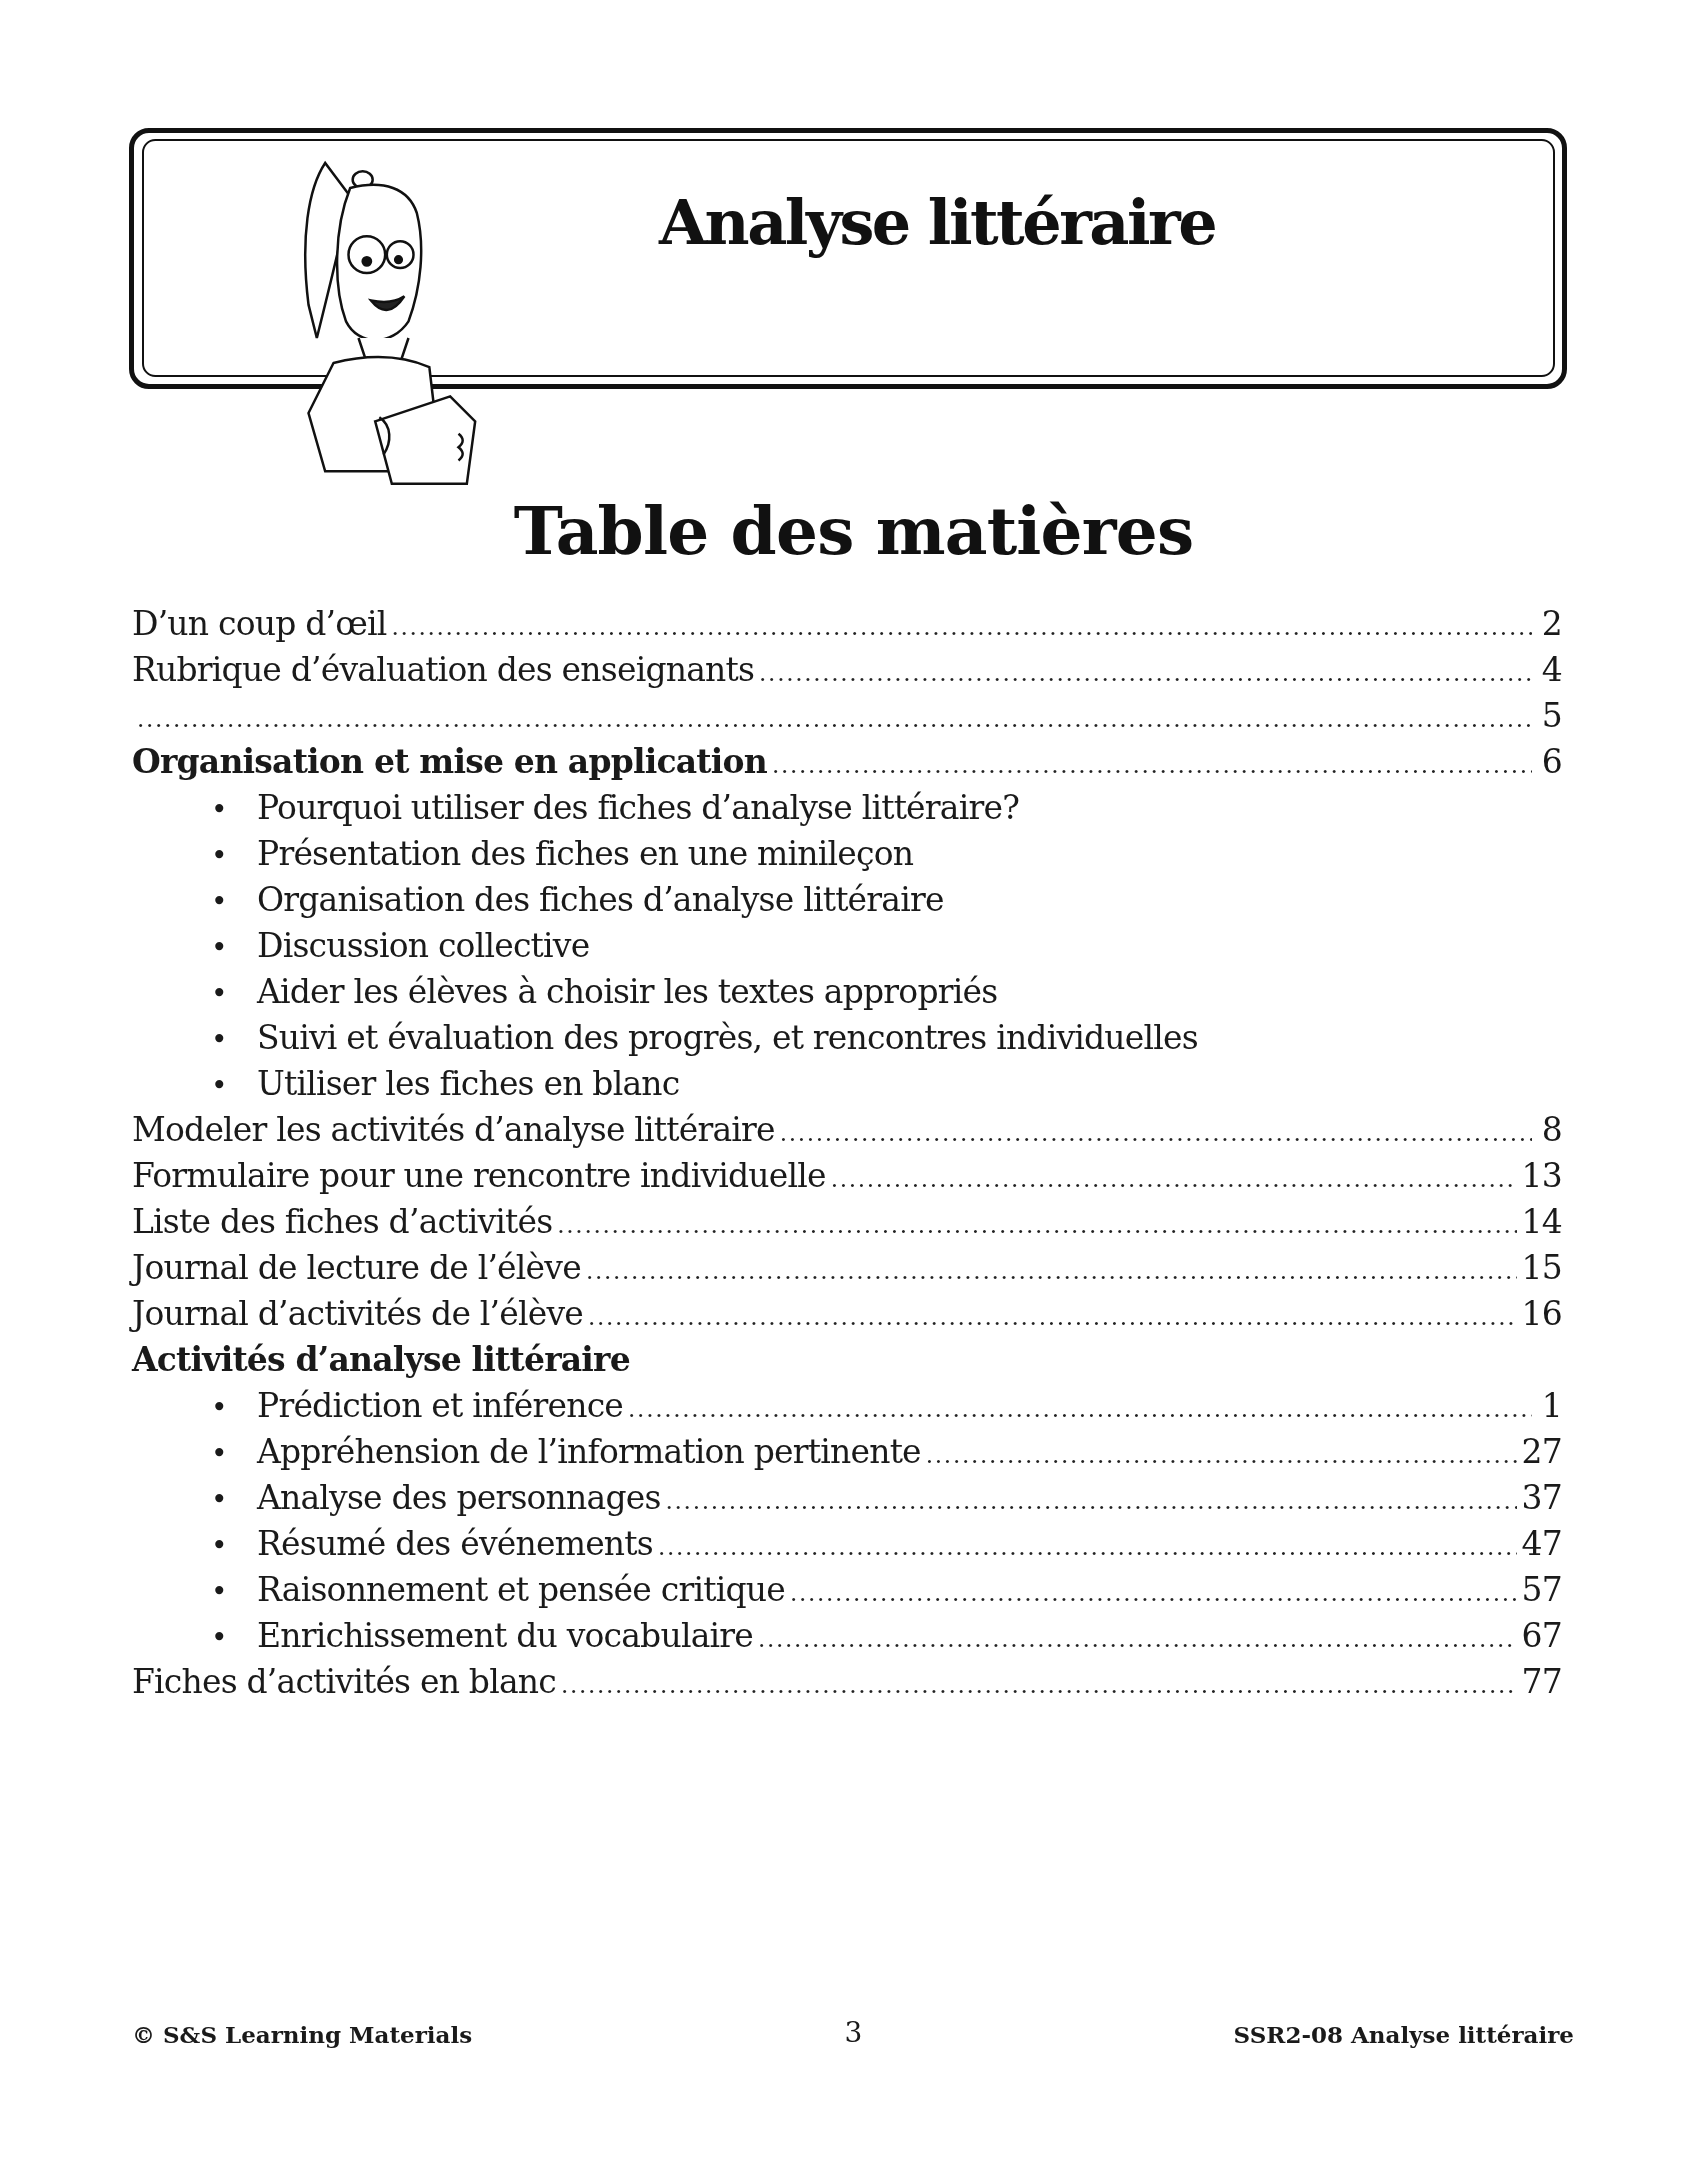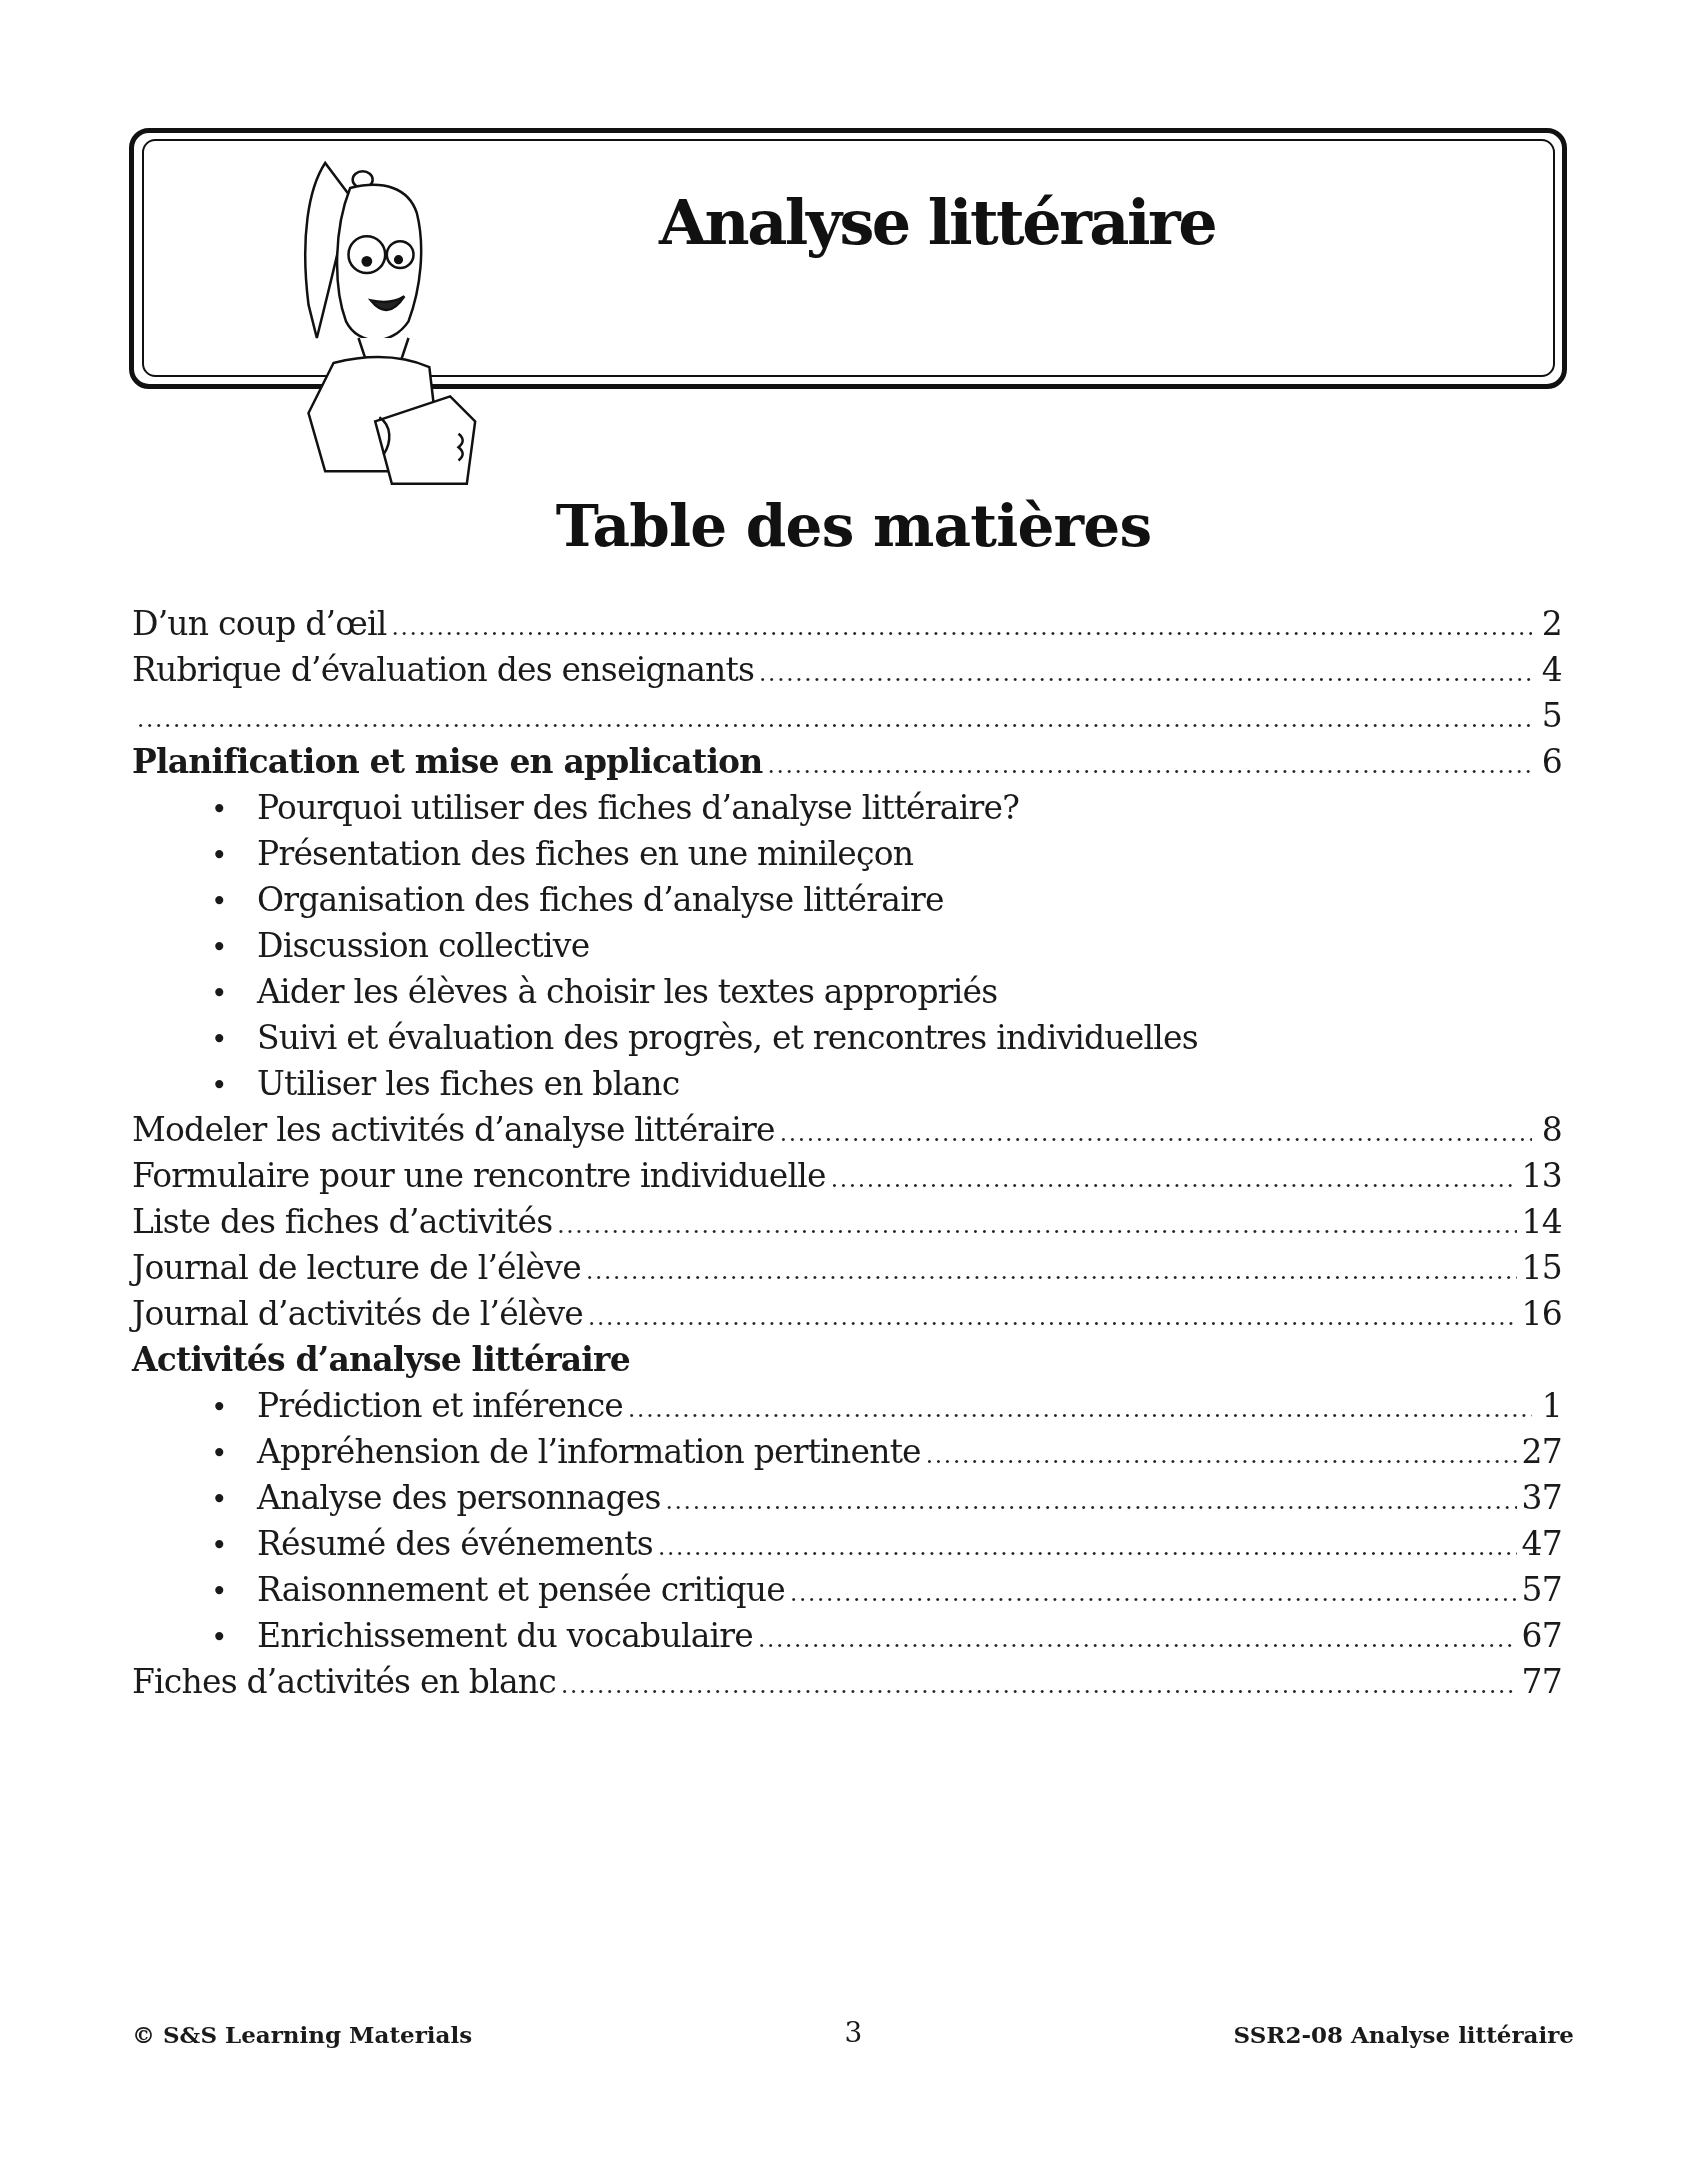--- a/index.html
+++ b/index.html
@@ -1,21 +1,21 @@
 <!DOCTYPE html>
 <html style="font-size:13.3px"><head>
 <meta charset="utf-8">
 <style>
   html, body { margin:0; padding:0; background:#ffffff; }
   body { width:1707px; height:2161px; position:relative; overflow:hidden; font-family:"DejaVu Serif", serif; color:#1a1a1a; }
   .banner-outer { position:absolute; left:129px; top:128px; width:1438px; height:261px; border:5.8px solid #111; border-radius:20px; box-sizing:border-box; }
   .banner-inner { position:absolute; left:142px; top:139px; width:1413px; height:238px; border:2.5px solid #111; border-radius:13.3px; box-sizing:border-box; background:#fff; }
   .banner-title { position:absolute; left:659px; top:192px; font-family:"DejaVu Serif", serif; font-weight:bold; font-size:62px; letter-spacing:-2.5px; color:#111; line-height:1; white-space:nowrap; }
   .girl { position:absolute; left:250px; top:138px; width:267px; height:350px; }
-  .toc-title { position:absolute; left:0; width:1707px; top:492px; text-align:center; font-weight:bold; font-size:58px; letter-spacing:-0.8px; color:#111; }
+  .toc-title { position:absolute; left:0; width:1707px; top:492px; text-align:center; font-weight:bold; font-size:66px; letter-spacing:-0.8px; color:#111; }
   .toc { position:absolute; left:132px; top:604px; width:1430px; }
   .row { display:flex; align-items:baseline; height:46px; font-size:33px; letter-spacing:-0.8px; white-space:nowrap; }
   .row.bold .label { font-weight:bold; }
   .row.sub { padding-left:79px; }
   .bullet { display:inline-block; width:46px; font-size:28px; }
   .dots { flex:1; overflow:hidden; margin:0 5px; font-size:23px; letter-spacing:1.7px; color:#222; }
   .dots::after { content:"................................................................................................................................................................................................................................................................"; }
   .page { min-width:25px; text-align:right; }
   .footer { position:absolute; top:2021px; font-size:23px; font-weight:bold; }
   .footer.left { left:132px; }
@@ -56,21 +56,21 @@
     <div class="row">
       <span class="label">Rubrique d’évaluation des enseignants</span>
       <span class="dots"></span>
       <span class="page">4</span>
     </div>
     <div class="row">
       <span class="dots"></span>
       <span class="page">5</span>
     </div>
     <div class="row bold">
-      <span class="label">Planification et mise en application</span>
+      <span class="label">Organisation et mise en application</span>
       <span class="dots"></span>
       <span class="page">6</span>
     </div>
     <div class="row sub">
       <span class="bullet">•</span>
       <span class="label">Pourquoi utiliser des fiches d’analyse littéraire?</span>
     </div>
     <div class="row sub">
       <span class="bullet">•</span>
       <span class="label">Présentation des fiches en une minileçon</span>

